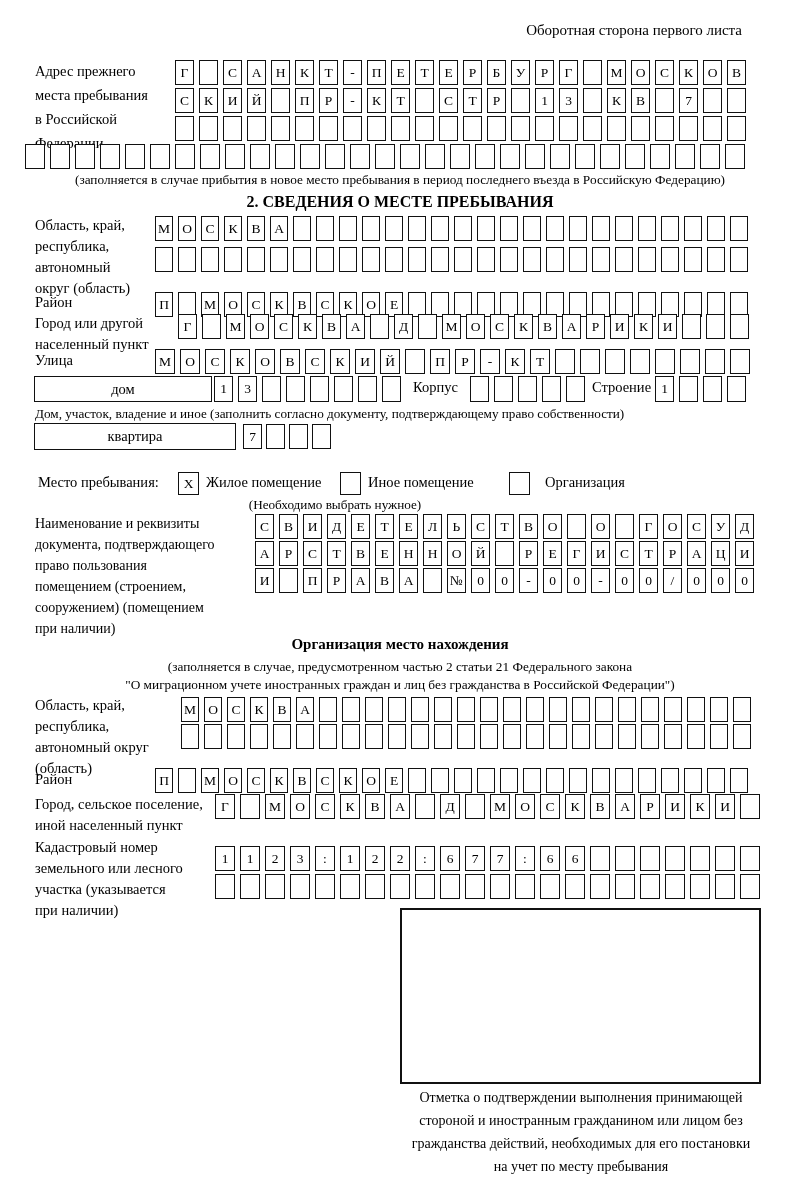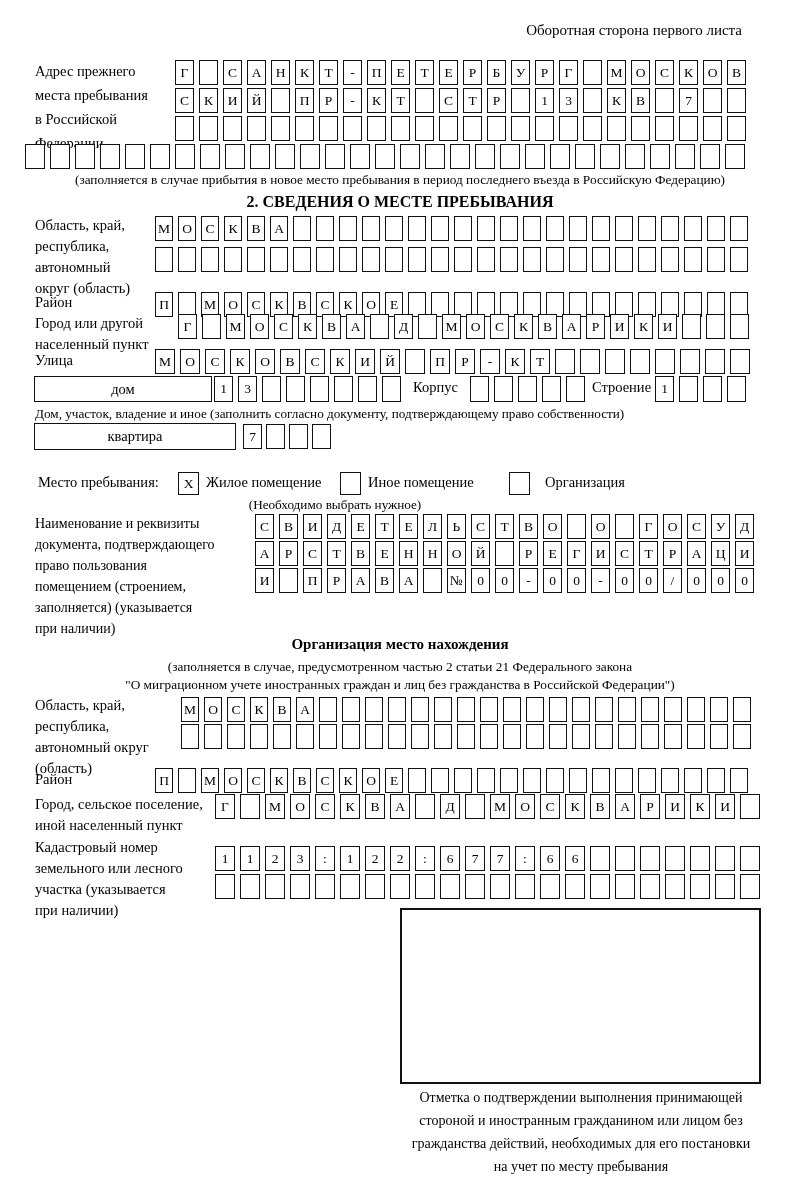--- a/index.html
+++ b/index.html
@@ -338,21 +338,21 @@
   <div class="abs checkbox" style="left:340px;top:472px"></div>
   <div class="abs lbl" style="left:368px;top:475px">Иное помещение</div>
   <div class="abs checkbox" style="left:509px;top:472px"></div>
   <div class="abs lbl" style="left:545px;top:475px">Организация</div>
   <div class="abs cap" style="left:160px;top:497px;width:350px;text-align:center">(Необходимо выбрать нужное)</div>
 
   <div class="abs lbl" style="left:35px;top:516px;font-size:14px">Наименование и реквизиты</div>
   <div class="abs lbl" style="left:35px;top:537px;font-size:14px">документа, подтверждающего</div>
   <div class="abs lbl" style="left:35px;top:558px;font-size:14px">право пользования</div>
   <div class="abs lbl" style="left:35px;top:579px;font-size:14px">помещением (строением,</div>
-  <div class="abs lbl" style="left:35px;top:600px;font-size:14px">заполняется) (указывается</div>
+  <div class="abs lbl" style="left:35px;top:600px;font-size:14px">сооружением) (помещением</div>
   <div class="abs lbl" style="left:35px;top:621px;font-size:14px">при наличии)</div>
   <div class="boxrow" style="left: 255px; top: 514px; gap: 5px;">
       <span class="cell" style="width: 19px; height: 25px;">С</span>
       <span class="cell" style="width: 19px; height: 25px;">В</span>
       <span class="cell" style="width: 19px; height: 25px;">И</span>
       <span class="cell" style="width: 19px; height: 25px;">Д</span>
       <span class="cell" style="width: 19px; height: 25px;">Е</span>
       <span class="cell" style="width: 19px; height: 25px;">Т</span>
       <span class="cell" style="width: 19px; height: 25px;">Е</span>
       <span class="cell" style="width: 19px; height: 25px;">Л</span>

